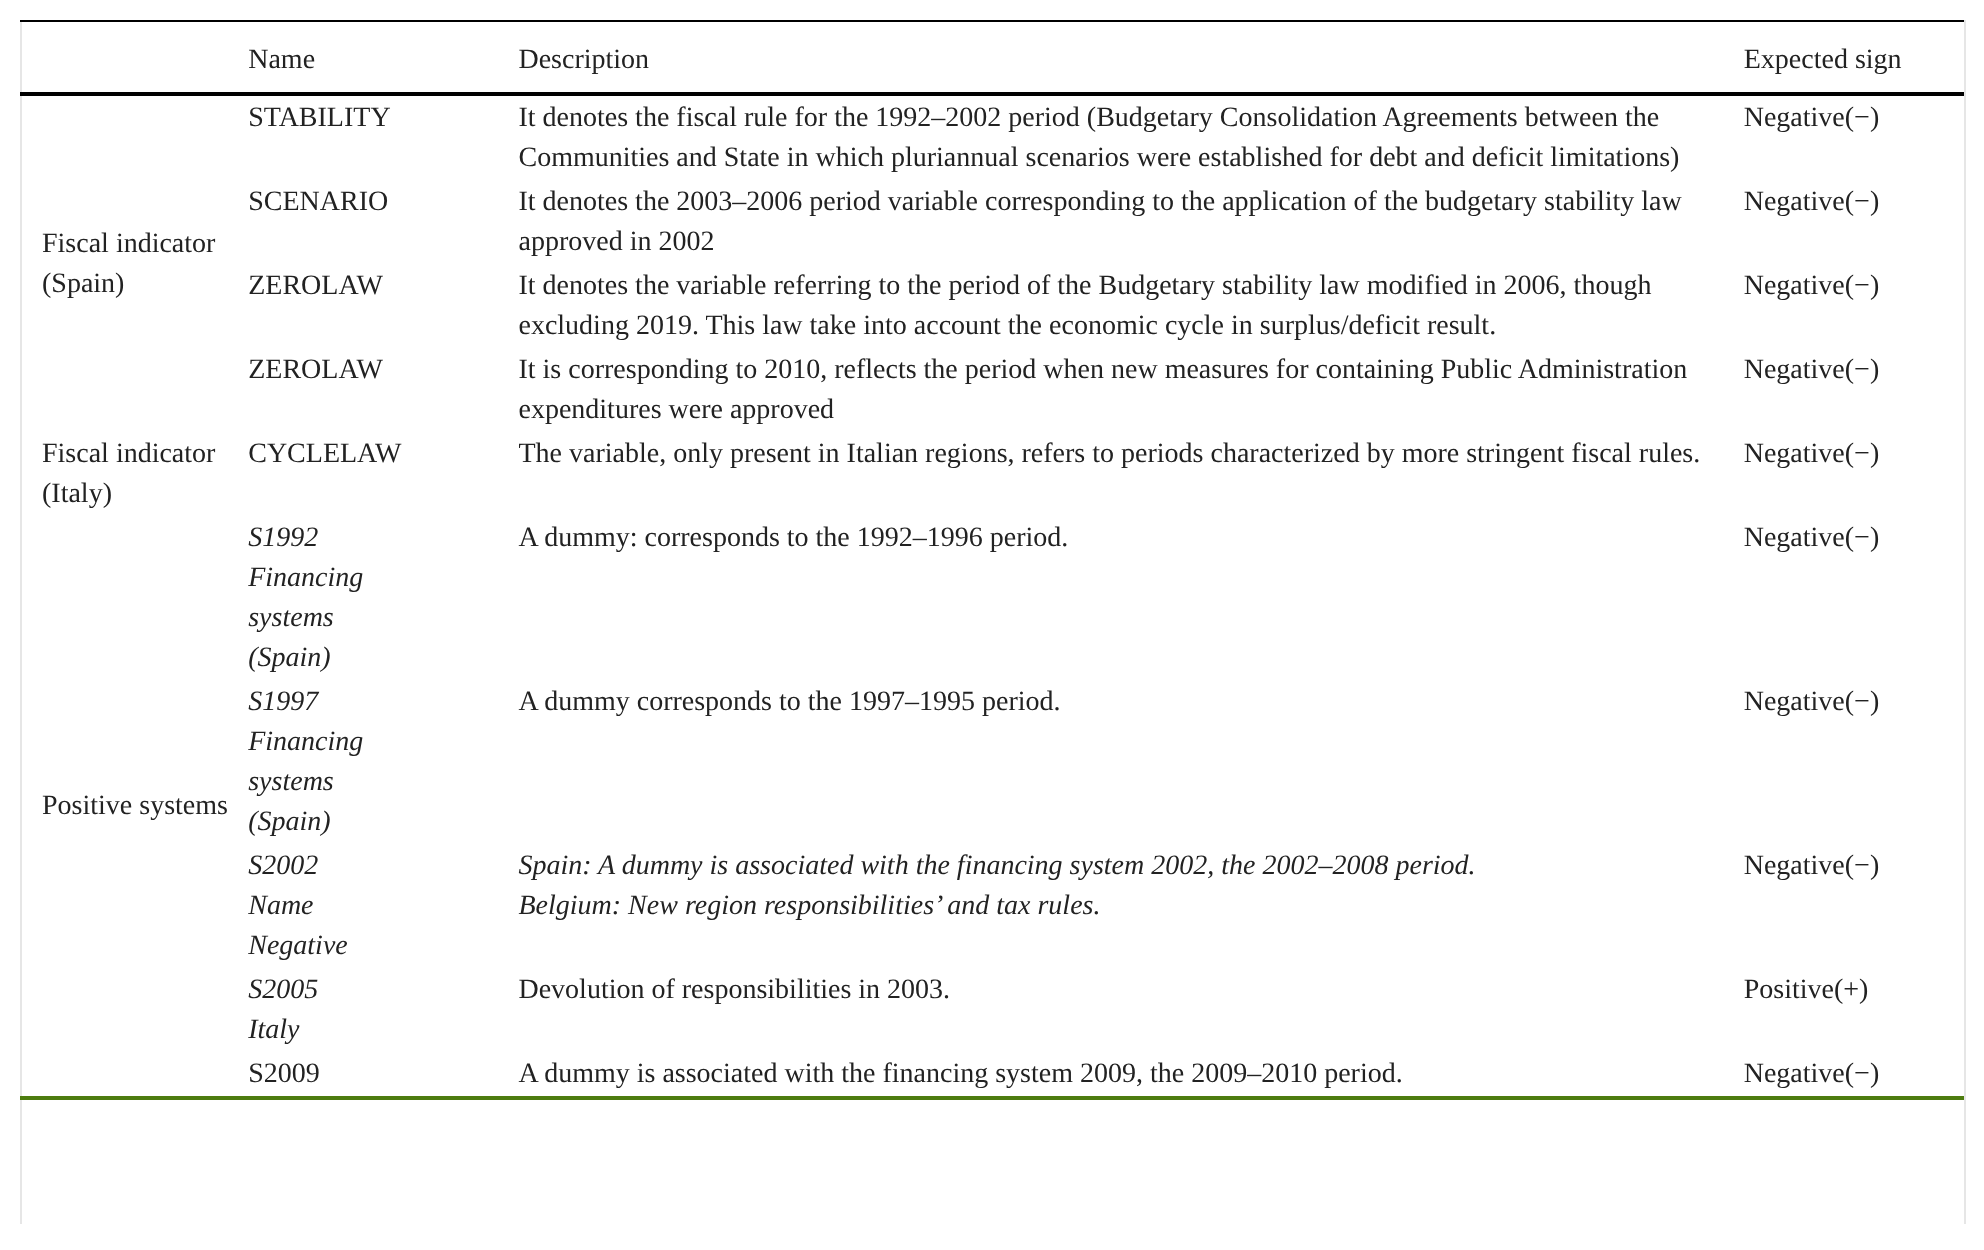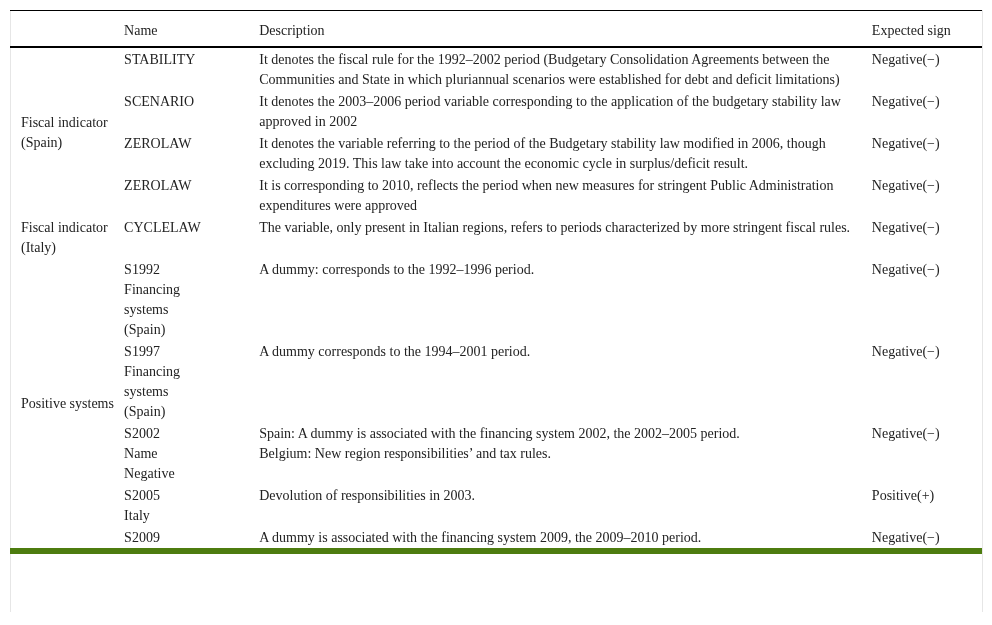--- a/index.html
+++ b/index.html
@@ -1,28 +1,28 @@
 <!DOCTYPE html>
 <html><head>
 <meta charset="utf-8">
 <style>
   html, body { margin: 0; padding: 0; background: #ffffff; }
   body { width: 992px; height: 625px; position: relative; font-family: "Liberation Serif", serif; color: #222; font-size: 14px; }
   .frame { position: absolute; left: 10px; top: 10px; width: 971px; height: 602px; border-left: 1px solid #e6e6e6; border-right: 1px solid #e6e6e6; }
   table { position: absolute; left: 10px; top: 10px; width: 972px; border-collapse: collapse; }
   thead tr { border-top: 1px solid #000; border-bottom: 2px solid #000; }
-  tbody tr.last { border-bottom: 6px solid #4d7c0f; padding-left: 34px; }
+  tbody tr.last { border-bottom: 2px solid #4d7c0f; padding-left: 34px; }
   th { font-weight: normal; text-align: left; height: 31px; padding: 4px 0 0 0; vertical-align: middle; margin-top: 17px; }
   td { vertical-align: top; padding: 0; line-height: 20px; }
   .c1 { width: 103px; padding-left: 11px; }
   .c2 { width: 135px; }
   .c3 { width: 612px; }
   .c4 { width: 110px; }
   td.group { vertical-align: middle; }
-  .name-line { display: block; }
+  .name-line { display: block; font-style: italic; }
   .row td { padding-top: 2px; }
 </style>
 </head>
 <body>
 
 <div class="frame"></div>
 
 <table>
   <thead>
     <tr>
@@ -44,21 +44,21 @@
       <td class="c3">It denotes the 2003–2006 period variable corresponding to the application of the budgetary stability law approved in 2002</td>
       <td class="c4">Negative(−)</td>
     </tr>
     <tr class="row">
       <td class="c2">ZEROLAW</td>
       <td class="c3">It denotes the variable referring to the period of the Budgetary stability law modified in 2006, though excluding 2019. This law take into account the economic cycle in surplus/deficit result.</td>
       <td class="c4">Negative(−)</td>
     </tr>
     <tr class="row">
       <td class="c2">ZEROLAW</td>
-      <td class="c3">It is corresponding to 2010, reflects the period when new measures for stringent Public Administration expenditures were approved</td>
+      <td class="c3">It is corresponding to 2010, reflects the period when new measures for containing Public Administration expenditures were approved</td>
       <td class="c4">Negative(−)</td>
     </tr>
     <tr class="row">
       <td class="c1">Fiscal indicator (Italy)</td>
       <td class="c2">CYCLELAW</td>
       <td class="c3">The variable, only present in Italian regions, refers to periods characterized by more stringent fiscal rules.</td>
       <td class="c4">Negative(−)</td>
     </tr>
     <tr class="row">
       <td class="c1 group" rowspan="5">Positive systems</td>
@@ -71,31 +71,31 @@
       <td class="c3">A dummy: corresponds to the 1992–1996 period.</td>
       <td class="c4">Negative(−)</td>
     </tr>
     <tr class="row">
       <td class="c2">
         <span class="name-line">S1997</span>
         <span class="name-line">Financing</span>
         <span class="name-line">systems</span>
         <span class="name-line">(Spain)</span>
       </td>
-      <td class="c3">A dummy corresponds to the 1994–2001 period.</td>
+      <td class="c3">A dummy corresponds to the 1997–1995 period.</td>
       <td class="c4">Negative(−)</td>
     </tr>
     <tr class="row">
       <td class="c2">
         <span class="name-line">S2002</span>
         <span class="name-line">Name</span>
         <span class="name-line">Negative</span>
       </td>
       <td class="c3">
-        <span class="name-line">Spain: A dummy is associated with the financing system 2002, the 2002–2005 period.</span>
+        <span class="name-line">Spain: A dummy is associated with the financing system 2002, the 2002–2008 period.</span>
         <span class="name-line">Belgium: New region responsibilities’ and tax rules.</span>
       </td>
       <td class="c4">Negative(−)</td>
     </tr>
     <tr class="row">
       <td class="c2">
         <span class="name-line">S2005</span>
         <span class="name-line">Italy</span>
       </td>
       <td class="c3">Devolution of responsibilities in 2003.</td>

